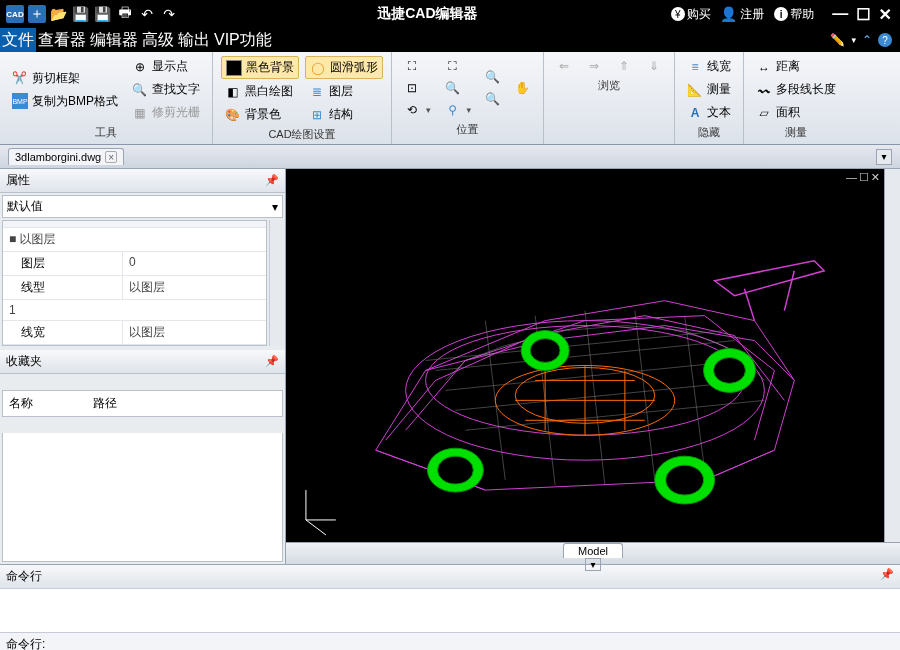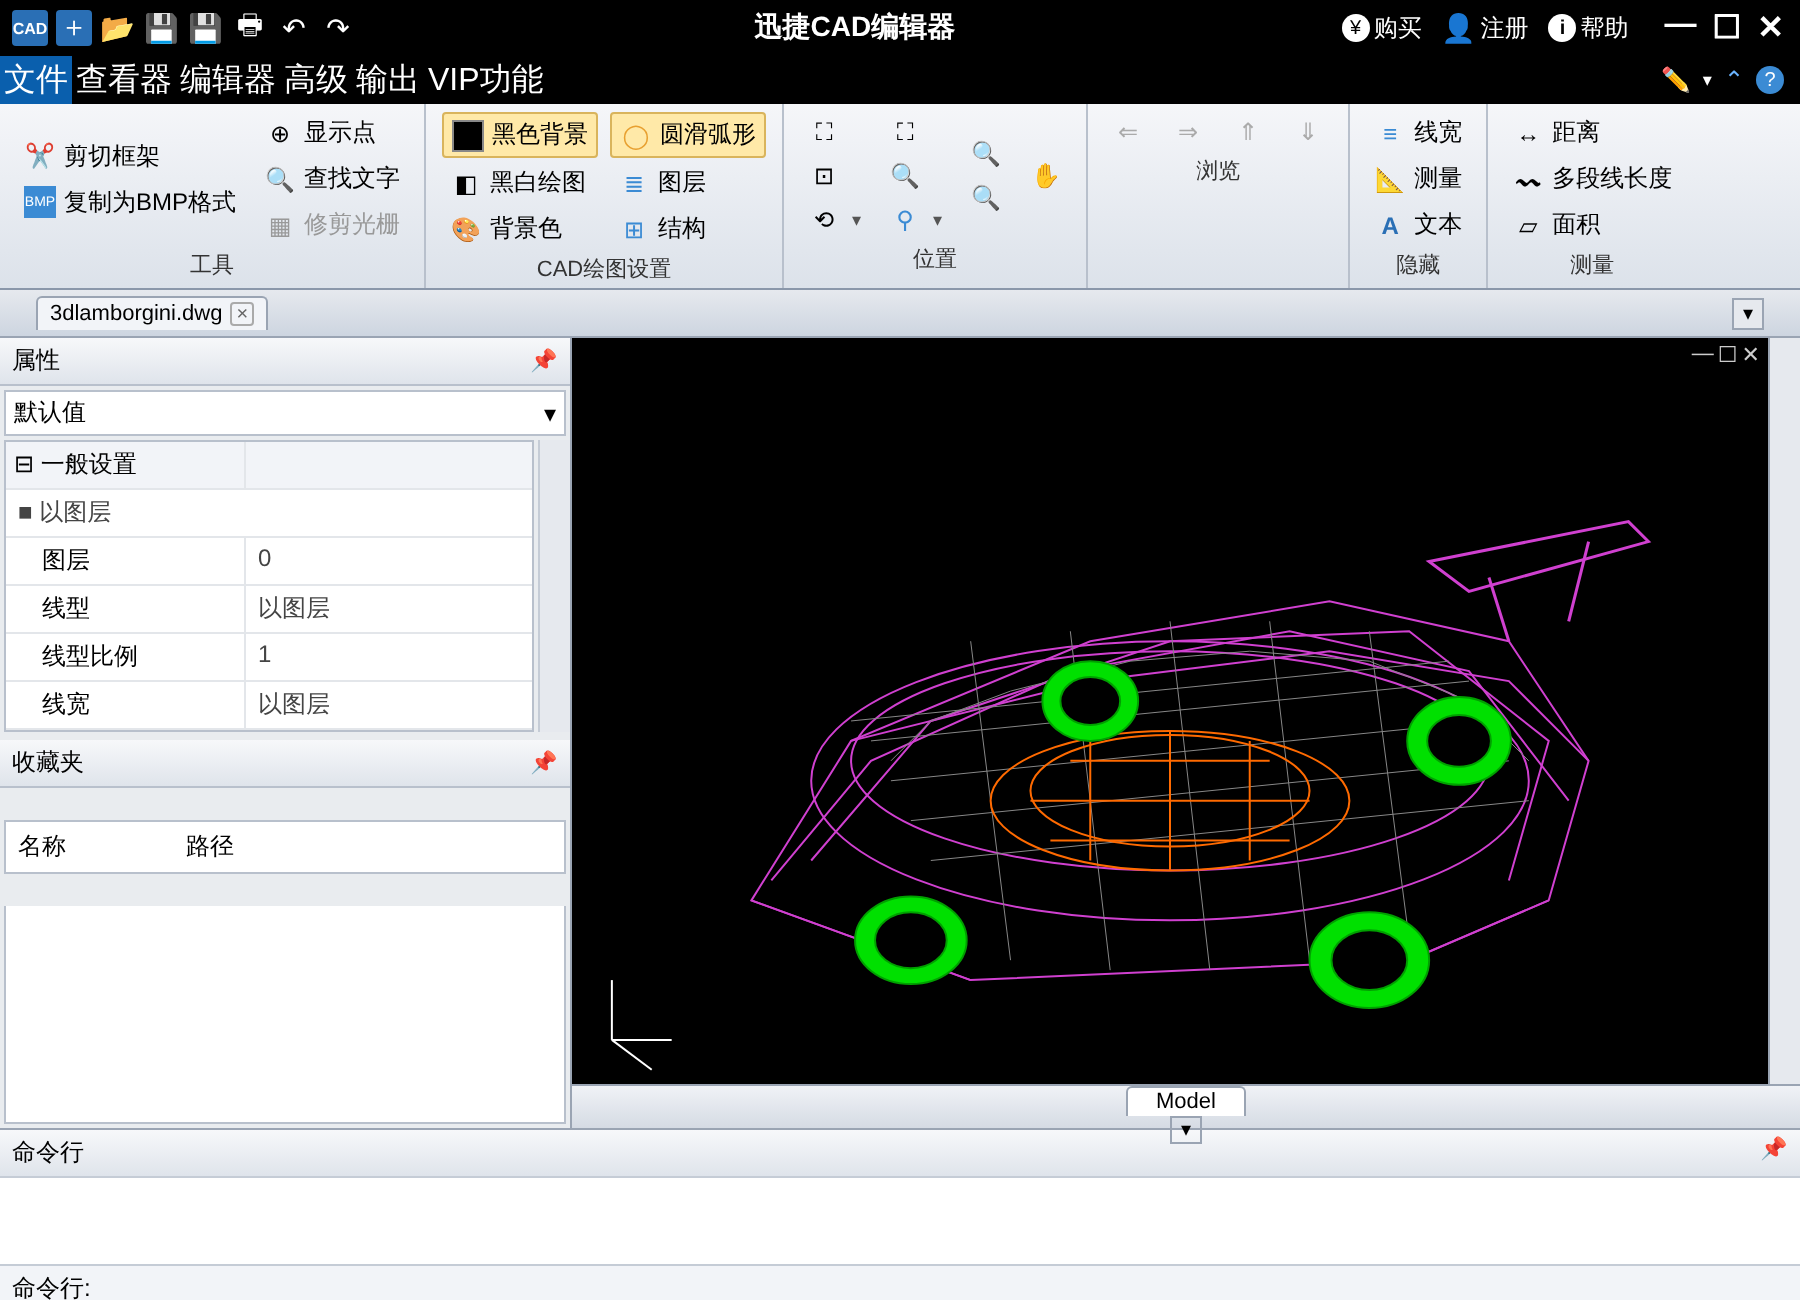--- a/index.html
+++ b/index.html
@@ -26,21 +26,21 @@
 .ribbon-group { border-right: 1px solid #b8c0cc; padding: 4px 8px 2px; display: flex; flex-direction: column; }
 .ribbon-group .btns { display: flex; flex-direction: column; gap: 2px; }
 .ribbon-group .row { display: flex; gap: 6px; align-items: center; }
 .ribbon-btn { display: flex; align-items: center; gap: 4px; padding: 2px 4px; white-space: nowrap; }
 .ribbon-btn.highlight { background: #ffe9a8; border: 1px solid #d9b45c; border-radius: 2px; }
 .rib-icon { width: 16px; height: 16px; display: inline-flex; align-items: center; justify-content: center; font-size: 12px; }
 .ribbon-group .label { text-align: center; font-size: 11px; color: #333; margin-top: 2px; }
 .drop-arrow { font-size: 9px; color: #555; margin-left: 2px; }
 
 
-.doctabs { height: 24px; background: linear-gradient(#e6e9ee,#cdd5e0); display: flex; align-items: center; padding: 0 18px; border-bottom: 1px solid #9aa4b3; justify-content: center; }
+.doctabs { height: 24px; background: linear-gradient(#e6e9ee,#cdd5e0); display: flex; align-items: center; padding: 0 8px; border-bottom: 1px solid #9aa4b3; justify-content: center; }
 .doctab { background: #f2f4f8; border: 1px solid #9aa4b3; border-bottom: none; padding: 2px 6px; display: flex; align-items: center; gap: 4px; border-radius: 3px 3px 0 0; font-size: 11px; }
 .doctab .x { font-size: 10px; color: #666; border: 1px solid #aaa; border-radius: 2px; width: 12px; height: 12px; display: flex; align-items: center; justify-content: center; }
 .doctabs .spacer { flex: 1; }
 .doctabs .dd { width: 16px; height: 16px; border: 1px solid #9aa4b3; background: #e6e9ee; display: flex; align-items: center; justify-content: center; font-size: 10px; }
 
 
 .main { display: flex; height: 395px; }
 .left-panel { width: 286px; background: #e9ecef; border-right: 1px solid #9aa4b3; display: flex; flex-direction: column; }
 .panel-header { background: linear-gradient(#f7f8fa,#dfe4eb); border-bottom: 1px solid #b8c0cc; padding: 3px 6px; display: flex; align-items: center; justify-content: space-between; font-size: 12px; }
 .pin { font-size: 11px; }
@@ -314,36 +314,34 @@
       <span class="pin">📌</span>
     </div>
     <div class="default-row">
       <span>默认值</span>
       <span>▾</span>
     </div>
     <div class="prop-wrap">
       <div class="prop-inner">
         <div class="prop-grid">
           <div class="prop-row section">
-              <div class="k"><span>⊟</span> <span>一般设置</span></div>
               <div class="v"></div>
             </div>
           <div class="prop-row">
               <div class="v">■ 以图层</div>
             </div>
           <div class="prop-row">
               <div class="k">图层</div>
               <div class="v">0</div>
             </div>
           <div class="prop-row">
               <div class="k">线型</div>
               <div class="v">以图层</div>
             </div>
           <div class="prop-row">
-              <div class="k">线型比例</div>
               <div class="v">1</div>
             </div>
           <div class="prop-row">
               <div class="k">线宽</div>
               <div class="v">以图层</div>
             </div>
         </div>
       </div>
       <div class="scroll-stub"></div>
     </div>

